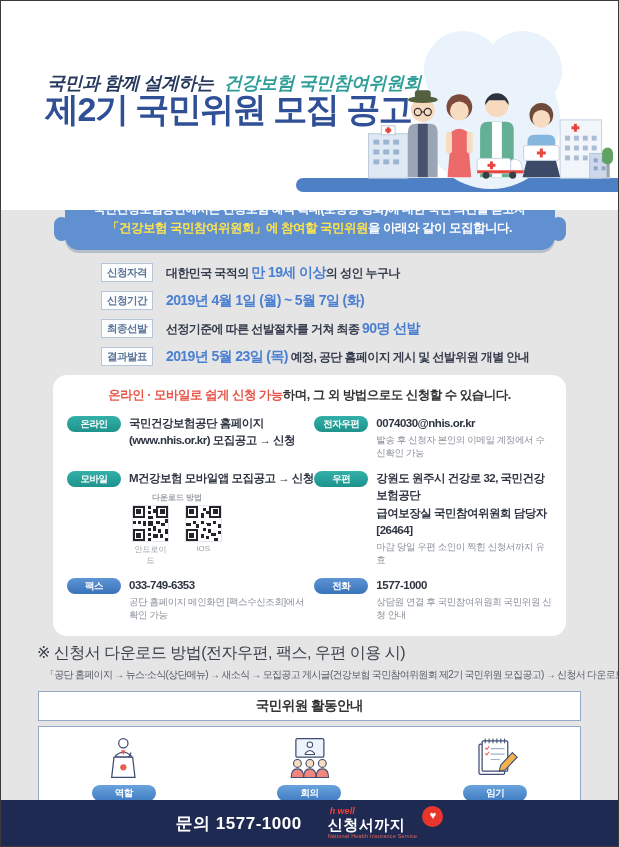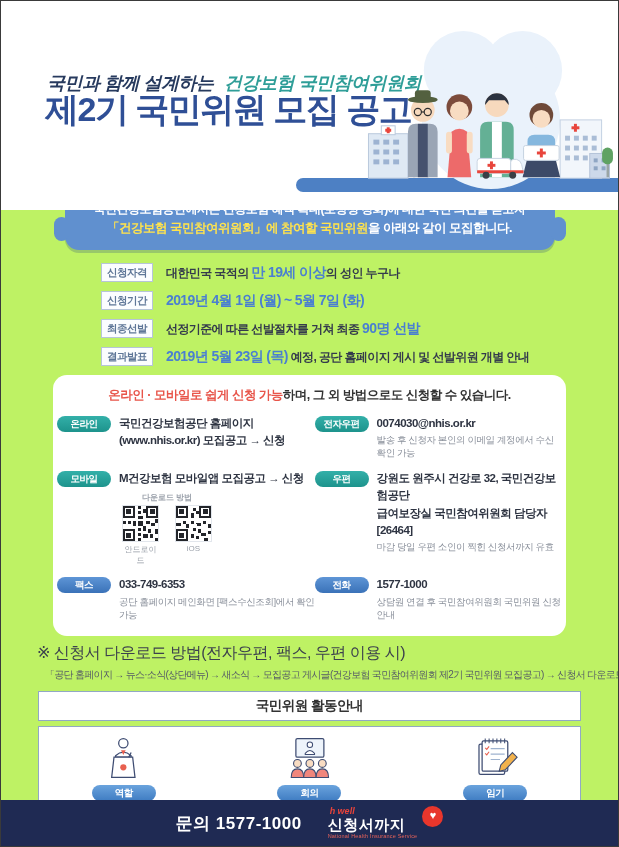--- a/index.html
+++ b/index.html
@@ -9,40 +9,40 @@
   
   .hdr { position:relative; height:209px; background:#fff; }
   .tagline { position:absolute; left:46px; top:70px; font-size:18px; font-weight:700; font-style:italic; letter-spacing:-0.5px; white-space:nowrap; }
   .tg-dark { color:#273a5e; }
   .tg-teal { color:#2f9e98; margin-left:6px; }
   .title { position:absolute; left:44px; top:86px; font-size:34px; font-weight:800; color:#2f4f96; letter-spacing:-1.5px; white-space:nowrap; }
   .ground { position:absolute; left:295px; right:0; top:177px; height:14px; background:#4d80c4; border-radius:8px 0 0 8px; }
   .illus { position:absolute; right:4px; top:28px; width:252px; height:163px; }
 
   
-  .mainbg { position:relative; height:590px; background:#bef264; overflow:hidden; }
+  .mainbg { position:relative; height:590px; background:#e5e5e5; overflow:hidden; }
 
   
   .bubble { position:relative; z-index:3; width:490px; margin:-21px auto 0; background:#6090cf; border-radius:14px; padding:11px 8px 12px; text-align:center; box-shadow:0 3px 0 rgba(42,74,122,.25); }
   .bubble::before, .bubble::after { content:""; position:absolute; bottom:9px; width:15px; height:24px; border-radius:8px; background:#6090cf; }
   .bubble::before { left:-11px; } .bubble::after { right:-11px; }
   .b-l1 { color:#fff; font-size:12px; font-weight:700; letter-spacing:-0.5px; line-height:1.6; }
   .b-l2 { color:#fff; font-size:12.5px; font-weight:700; letter-spacing:-0.5px; line-height:1.5; }
   .yel { color:#ffe34d; }
 
   
   .rows { margin:13px 0 0 100px; }
   .row { display:flex; align-items:center; margin-bottom:9px; height:19px; }
   .rlabel { flex-shrink:0; width:52px; height:19px; line-height:17px; text-align:center; background:#fbfdff; border:1px solid #b6c5d8; color:#5f7798; font-size:10.5px; font-weight:700; letter-spacing:-0.5px; margin-right:13px; }
   .rtext { white-space:nowrap; letter-spacing:-0.6px; }
   .d { color:#343b4c; font-weight:700; font-size:12px; }
   .b { color:#4a7fd1; font-weight:700; font-size:14px; }
 
   
-  .card { margin:9px 52px 0; background:#fff; border-radius:14px; padding:12px 4px 4px; }
+  .card { margin:9px 52px 0; background:#fff; border-radius:14px; padding:12px 14px 4px; }
   .mhead { text-align:center; font-size:12.5px; font-weight:700; color:#333; letter-spacing:-0.5px; margin-bottom:11px; white-space:nowrap; }
   .mred { color:#e8554a; }
   .mgrid { display:grid; grid-template-columns:51% 49%; }
   .mitem { display:flex; align-items:flex-start; gap:8px; margin-bottom:10px; }
   .pill { flex-shrink:0; min-width:54px; padding:0 7px; height:16px; line-height:16px; border-radius:9px; color:#fff; font-size:9.5px; font-weight:700; text-align:center; letter-spacing:-0.5px; margin-top:1px; }
   .pill.teal { background:linear-gradient(#33b0a9,#1d938c); }
   .pill.blue { background:linear-gradient(#5e95d6,#3a72b8); }
   .mmain { font-size:11.5px; font-weight:700; color:#2e3442; letter-spacing:-0.5px; line-height:1.5; }
   .msub { font-size:9.5px; font-weight:400; color:#8a909b; letter-spacing:-0.4px; margin-top:2px; }
   .qrwrap { margin-top:5px; width:96px; text-align:center; }

